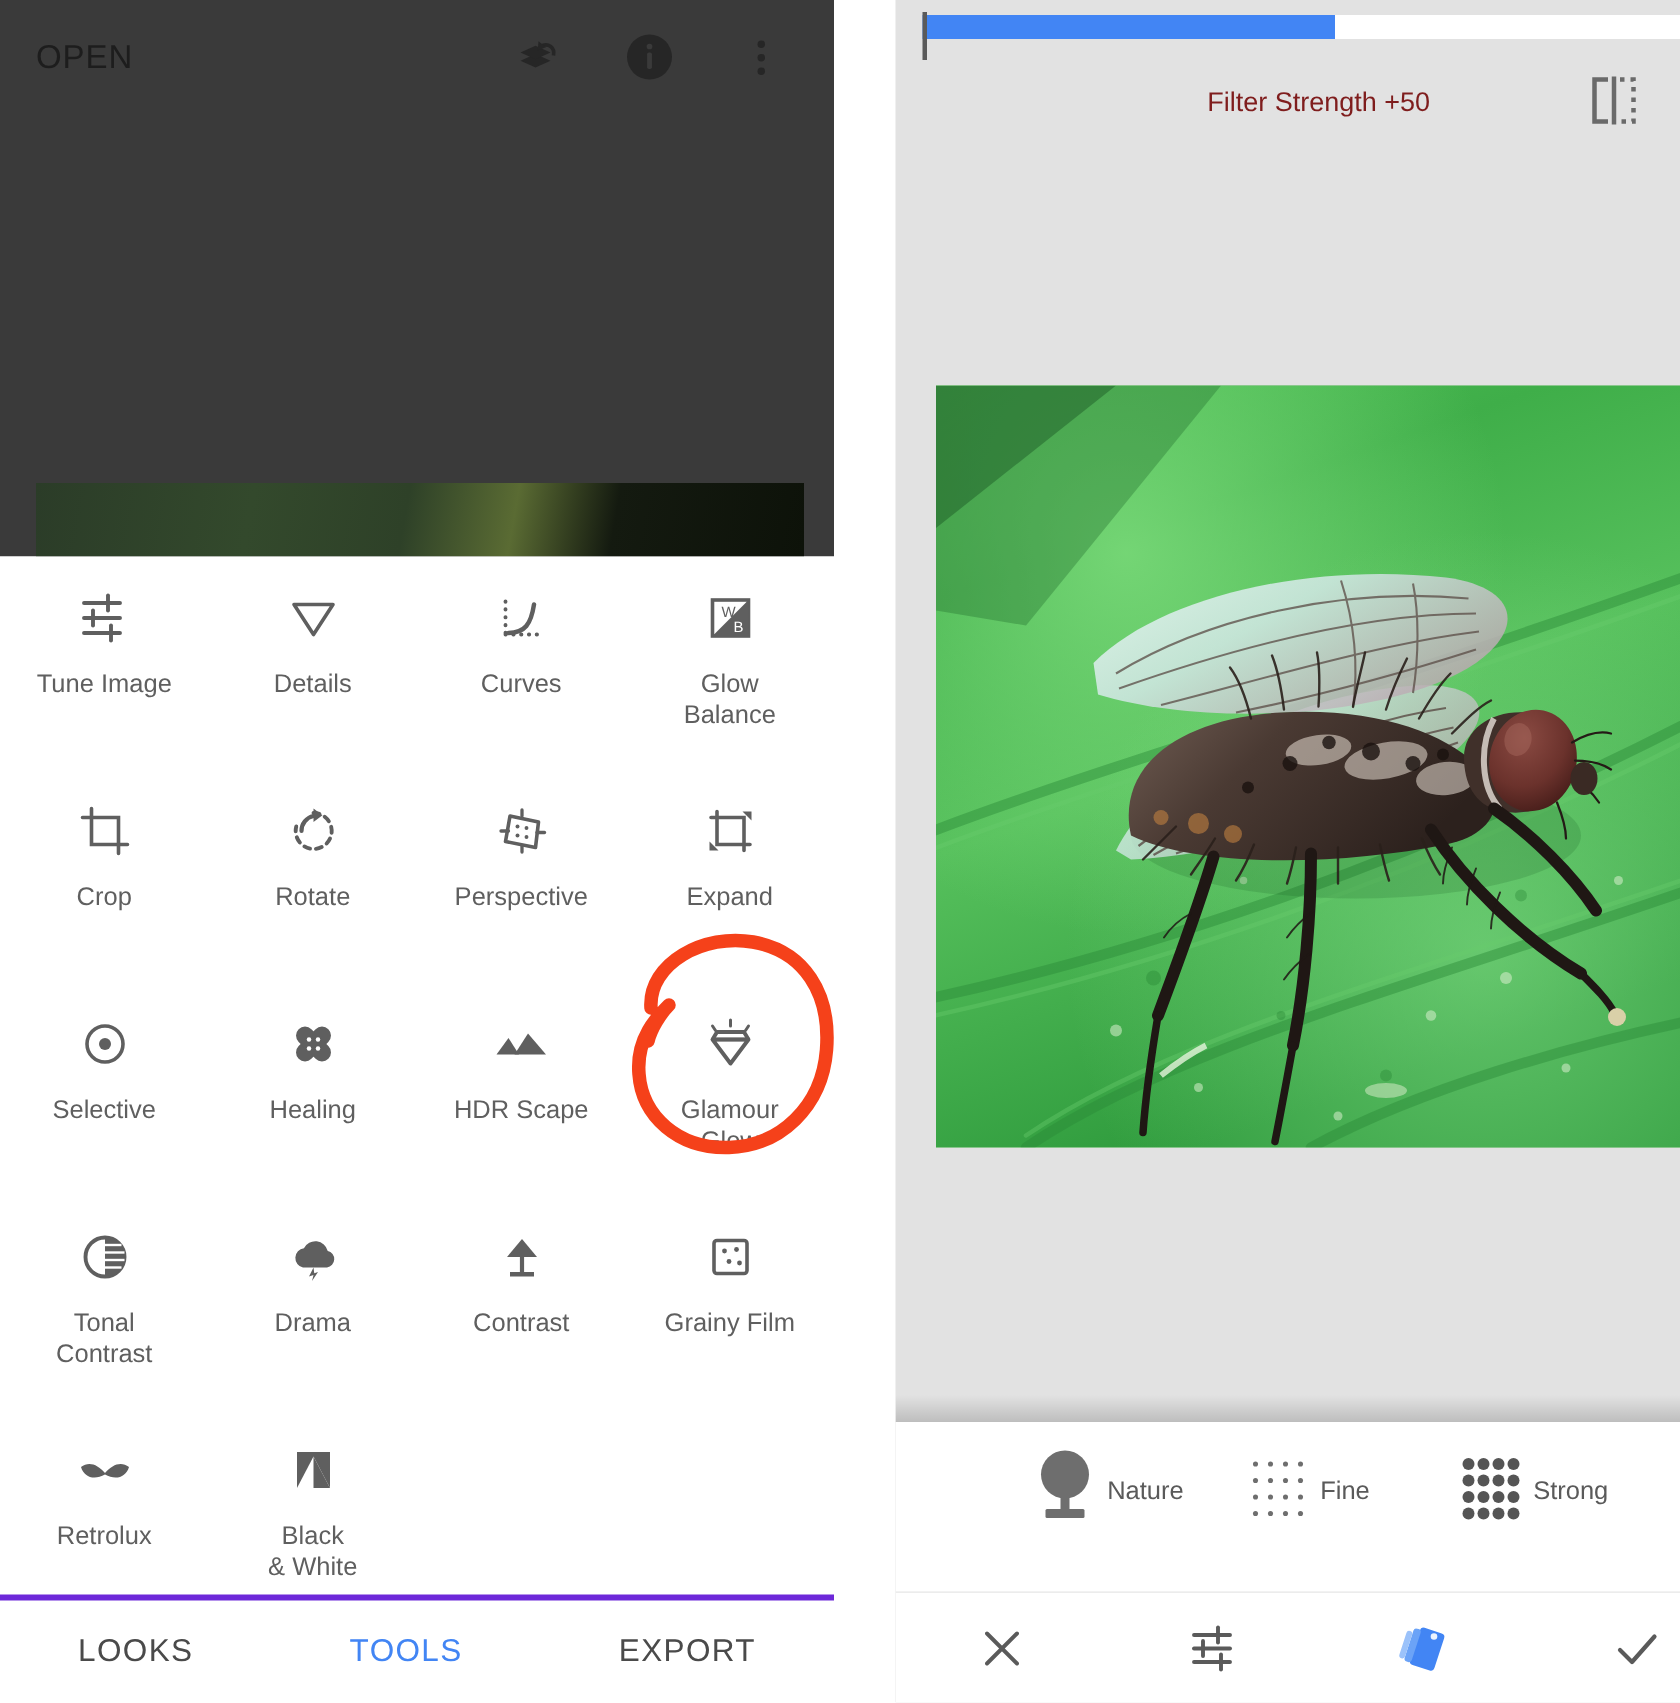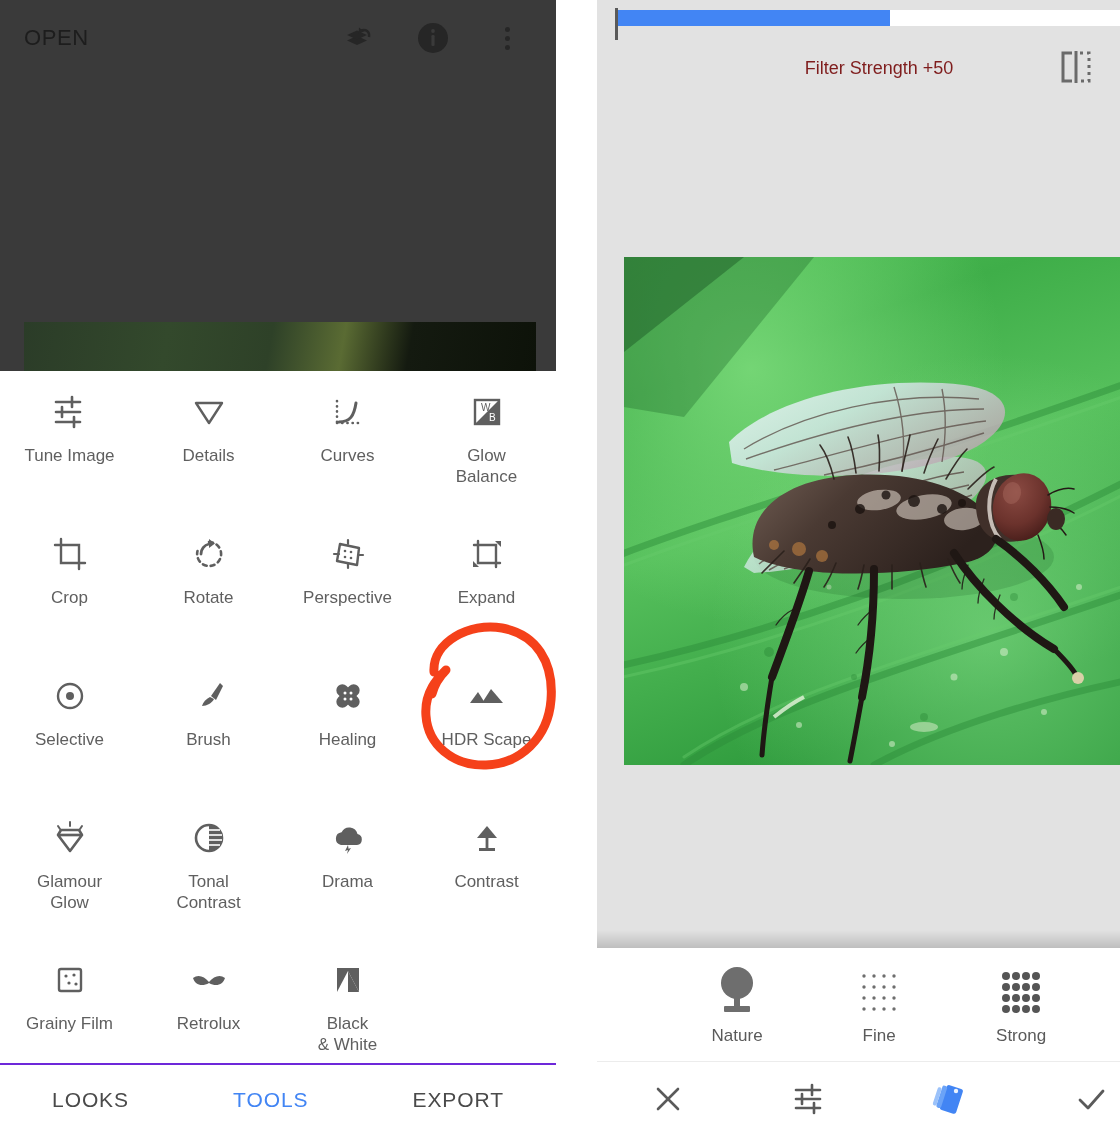--- a/index.html
+++ b/index.html
@@ -69,21 +69,21 @@
   }
   .tool-label {
     font-size: 17px; color: #5f5f5f; text-align: center; line-height: 1.25;
     max-width: 120px;
   }
 
   .left-bottomnav {
     position: absolute; left: 0; bottom: 0;
     width: 556px; height: 72px;
     background: #fff;
-    border-top: 2px solid #6d28d9;
+    border-top: 4px solid #6d28d9;
     display: flex; align-items: center; justify-content: space-around;
   }
   .navitem { font-size: 21px; letter-spacing: 0.9px; color: #4a4a4a; }
   .navitem.active { color: #4285f4; }
 
   
   .annot-circle {
     position: absolute; left: 404px; top: 620px;
     width: 156px; height: 150px;
     pointer-events: none;
@@ -127,21 +127,21 @@
     position: absolute; left: 0; top: 930px; width: 564px; height: 18px;
     background: linear-gradient(to bottom, rgba(0,0,0,0) 0%, rgba(0,0,0,0.16) 100%);
   }
   .presets {
     position: absolute; left: 0; top: 948px;
     width: 564px; height: 113px;
     background: #ffffff;
     display: flex; align-items: flex-start; justify-content: center;
     gap: 32px; padding-top: 14px;
   }
-  .preset { width: 110px; display: flex; flex-direction: column; align-items: center; }
+  .preset { width: 110px; display: flex; flex-direction: row; align-items: center; }
   .preset-icon { height: 56px; display: flex; align-items: flex-end; justify-content: center; margin-bottom: 8px; }
   .preset-label { font-size: 17px; color: #5a5a5a; }
   .preset-label.active { color: #4285f4; }
   .right-bottombar {
     position: absolute; left: 0; bottom: 0;
     width: 564px; height: 74px;
     background: #ffffff;
     border-top: 1px solid #ececec;
     display: flex; align-items: center; justify-content: space-around;
   }
@@ -305,29 +305,20 @@
         <div class="tool">
           <div class="tool-icon">
             <svg width="40" height="40" viewBox="0 0 40 40">
               <circle cx="20" cy="20" r="12" fill="none" stroke="#5f5f5f" stroke-width="2.4"></circle>
               <circle cx="20" cy="20" r="4" fill="#5f5f5f"></circle>
             </svg>
           </div>
           <div class="tool-label">Selective</div>
         </div>
 
-        <div class="tool">
-          <div class="tool-icon">
-            <svg width="40" height="40" viewBox="0 0 40 40">
-              <path d="M31 7 L22 20 L27 24 L34 10 Z" fill="#5f5f5f"></path>
-              <path d="M21 21 C17 23, 14 26, 13 30 C18 30, 23 27, 25 23 Z" fill="#5f5f5f"></path>
-            </svg>
-          </div>
-          <div class="tool-label">Brush</div>
-        </div>
 
         <div class="tool">
           <div class="tool-icon">
             <svg width="40" height="40" viewBox="0 0 40 40">
               <g transform="rotate(-45 20 20)">
                 <rect x="6" y="14" width="28" height="12" rx="6" fill="#5f5f5f"></rect>
               </g>
               <g transform="rotate(45 20 20)">
                 <rect x="6" y="14" width="28" height="12" rx="6" fill="#5f5f5f"></rect>
               </g>

